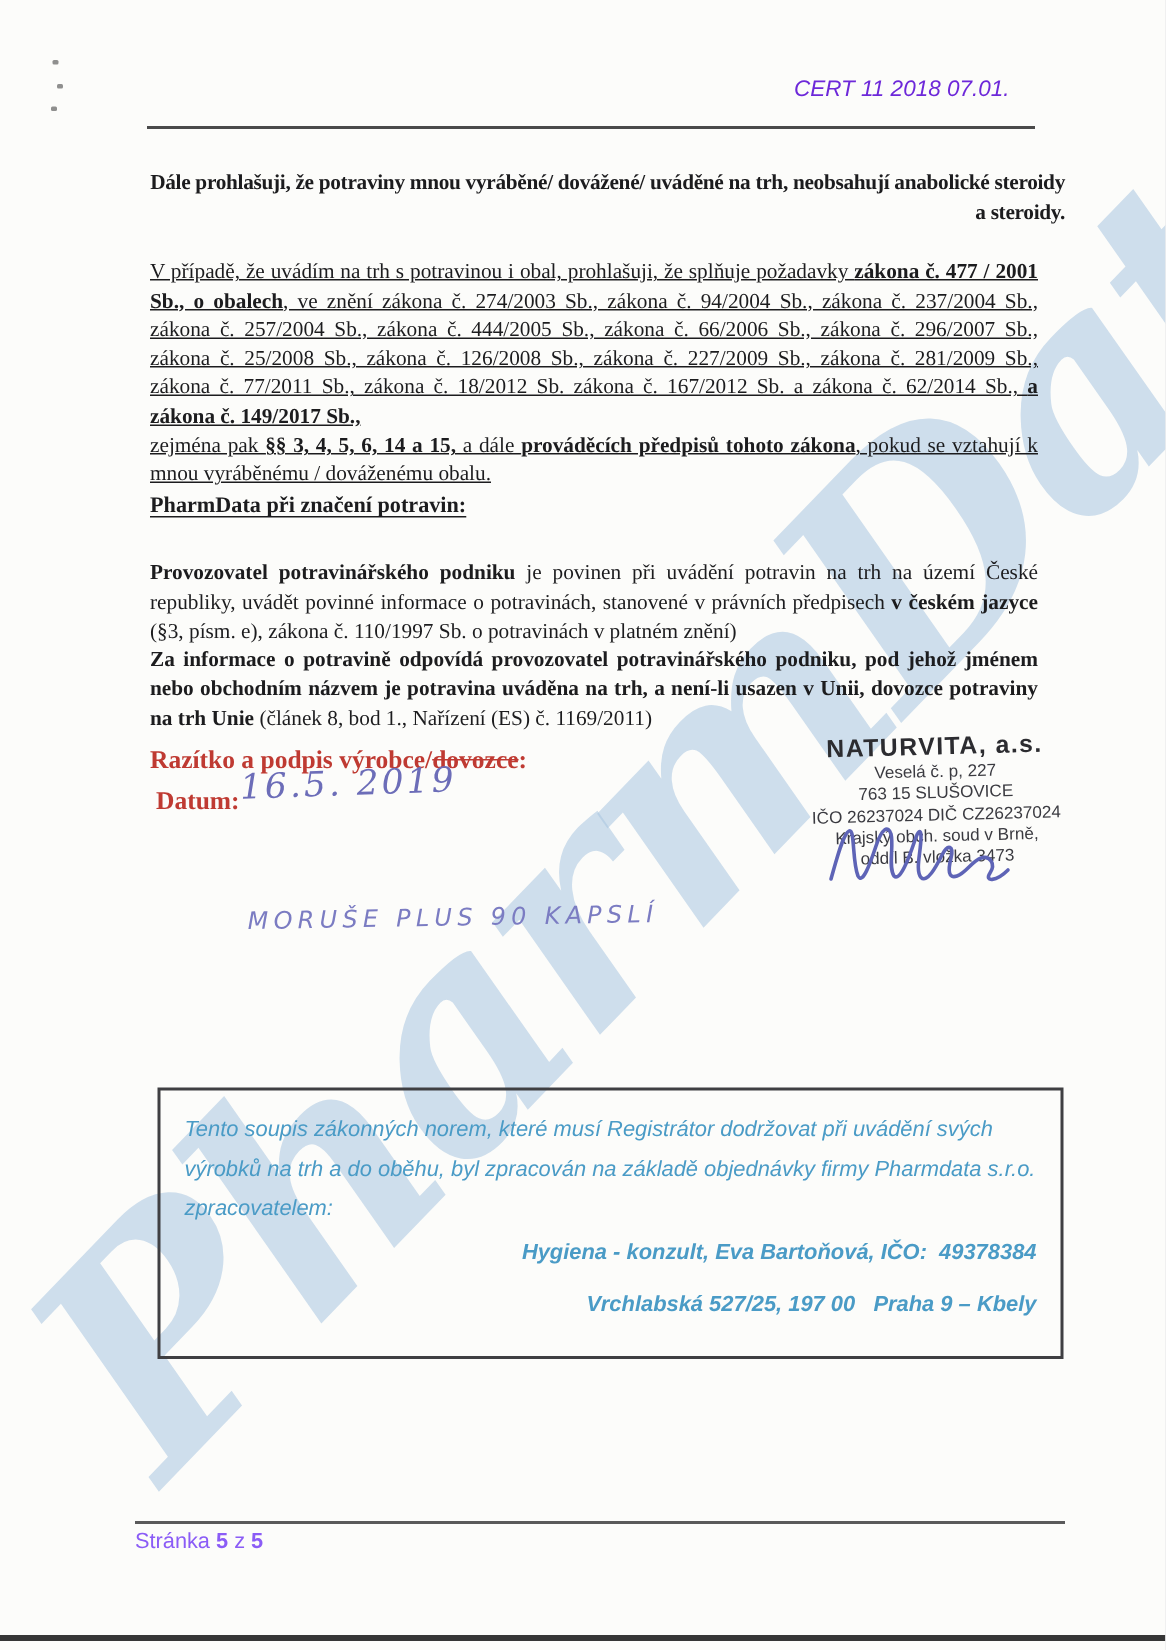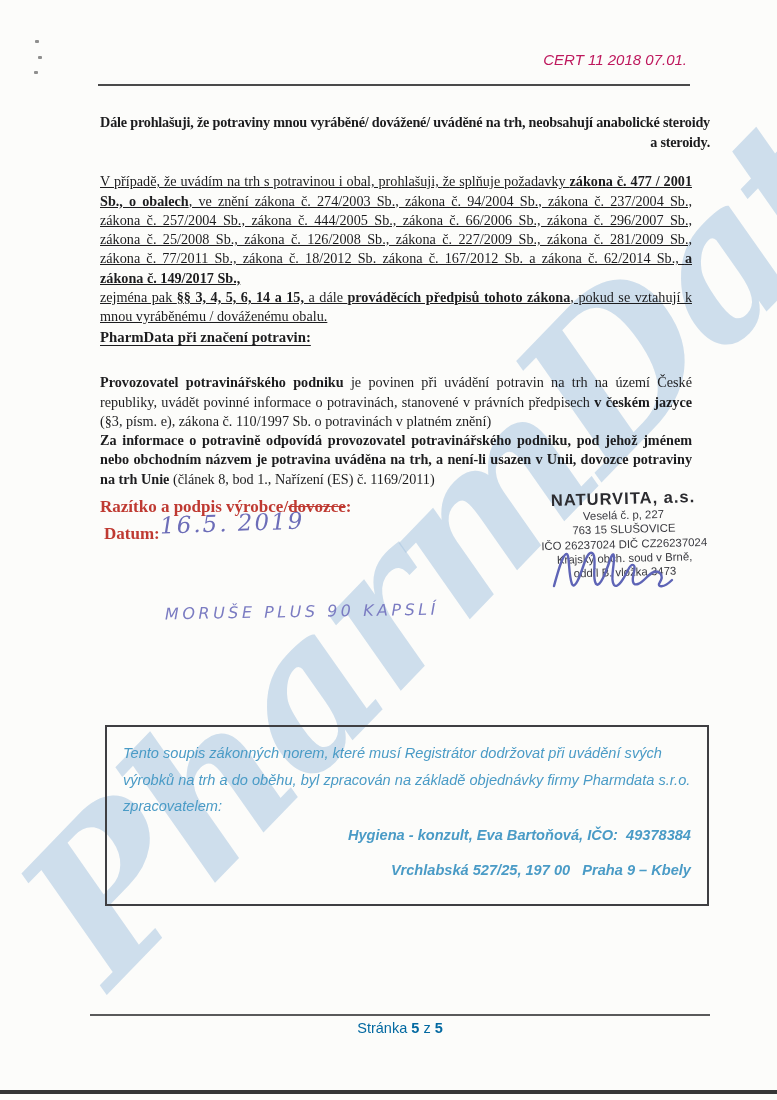--- a/index.html
+++ b/index.html
@@ -21,22 +21,22 @@
     pointer-events:none;
   }
 
   
   .speck{position:absolute;z-index:2;width:4px;height:3px;background:#555;opacity:.65;border-radius:1px;}
   .speck.s1{left:35px;top:40px;}
   .speck.s2{left:38px;top:56px;}
   .speck.s3{left:34px;top:71px;}
   .scan-edge-bottom{left:0;top:1090px;width:777px;height:4px;background:#363636;}
 
-  .header-ref{top:51px;right:90px;font-family:"Liberation Sans",sans-serif;
-    font-style:italic;font-size:15px;color:#be185d;}
+  .header-ref{top:51px;right:104px;font-family:"Liberation Sans",sans-serif;
+    font-style:italic;font-size:15px;color:#6d28d9;}
 
   .rule-top{left:98px;top:84px;width:592px;height:2px;background:#4a4a4a;}
 
   .para{left:100px;width:592px;font-size:14.2px;line-height:1.36;text-align:justify;}
   .p1{top:99px;width:610px;font-weight:bold;text-align:right;letter-spacing:-0.2px;}
   .p2{top:158px;text-decoration:underline;}
   .heading{left:100px;top:329px;font-weight:bold;font-size:14.8px;
     text-decoration:underline;text-underline-offset:3px;}
   .p3{top:359px;}
   .para b{font-weight:bold;}
@@ -60,22 +60,22 @@
     font-size:16px;letter-spacing:3.5px;color:#7b7cc2;transform:rotate(-1deg);white-space:nowrap;}
 
   .info-box{left:105px;top:725px;width:568px;padding:13px 16px 8px 16px;
     border:2px solid #3f3f42;background:transparent;
     font-family:"Liberation Sans",sans-serif;font-style:italic;
     color:#4a9bc6;font-size:14.6px;}
   .box-intro{margin:0 0 6px 0;line-height:1.83;font-weight:normal;}
   .box-contact{margin:0 0 16px 85px;font-weight:bold;line-height:1.3;white-space:pre-wrap;text-align:right;}
 
   .rule-footer{left:90px;top:1014px;width:620px;height:2px;background:#5a5a5a;}
-  .footer-text{left:90px;top:1020px;width:620px;text-align:center;
-    font-family:"Liberation Sans",sans-serif;font-size:14.5px;color:#0369a1;}
+  .footer-text{left:90px;top:1020px;width:620px;text-align:left;
+    font-family:"Liberation Sans",sans-serif;font-size:14.5px;color:#8b5cf6;}
   .footer-text b{font-weight:bold;}
 </style>
 </head>
 <body>
 
 <div class="page">
 
   <div class="watermark">PharmData</div>
 
   <div class="speck s1"></div>

